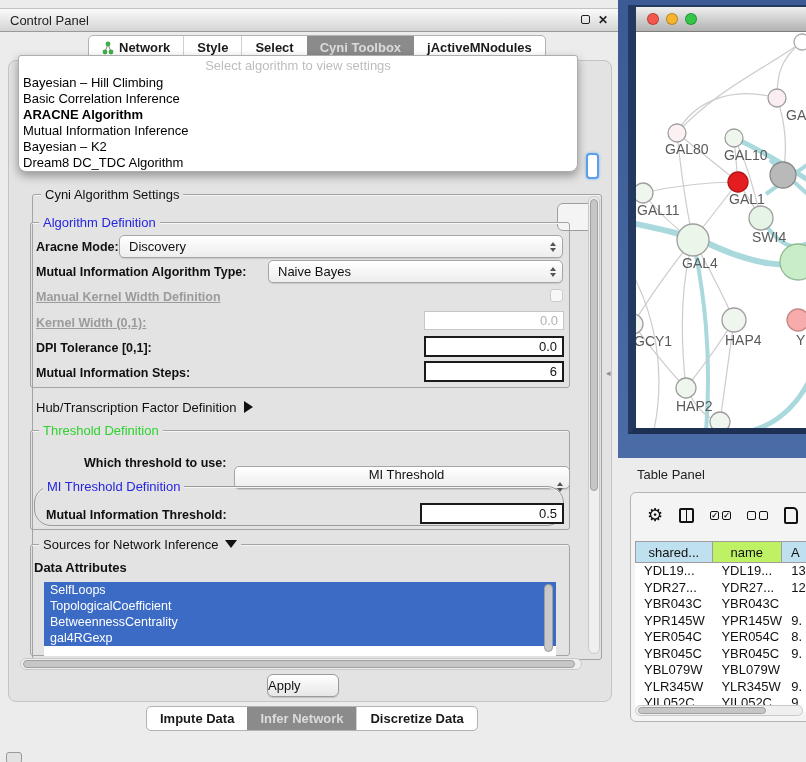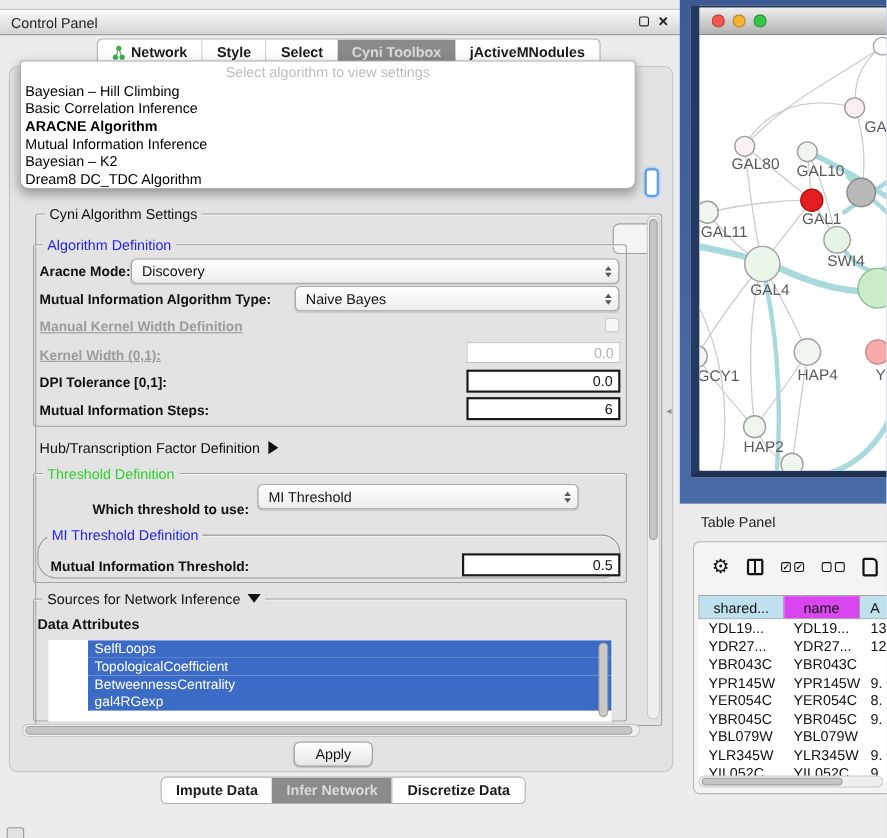--- a/index.html
+++ b/index.html
@@ -49,30 +49,30 @@
   .stepper .up { border-bottom:4px solid #555; }
   .stepper .dn { border-top:4px solid #555; }
   .field { position:absolute; background:#fff; border:2px solid #1a1a1a; font-size:13px; text-align:right; padding:1px 5px 0 0; height:21px; }
   .field.dis { border:1px solid #c6c6c6; color:#b2b2b2; height:19px; }
   .checkbox { position:absolute; width:13px; height:13px; background:#f7f7f7; border:1px solid #cccccc; border-radius:3px; }
 
   .disclosure { position:absolute; font-size:13px; white-space:nowrap; }
   .tri-right { display:inline-block; width:0; height:0; border-top:6px solid transparent; border-bottom:6px solid transparent; border-left:9px solid #111; margin-left:8px; vertical-align:-1px; }
   .tri-down { display:inline-block; width:0; height:0; border-left:6px solid transparent; border-right:6px solid transparent; border-top:8px solid #111; margin-left:6px; vertical-align:1px; }
 
-  .attr-list { position:absolute; left:28px; top:392px; width:512px; height:74px; background:#fff; overflow:hidden;padding-left:36px; }
+  .attr-list { position:absolute; left:28px; top:392px; width:512px; height:74px; background:#fff; overflow:hidden; }
   .attr-item { height:16px; line-height:16px; font-size:12.5px; padding-left:6px; background:#3c6bc5; color:#fff; white-space:nowrap; }
   .attr-scroll { position:absolute; right:3px; top:2px; width:9px; height:68px; background:#c9c9c9; border:1px solid #9e9e9e; border-radius:5px; }
 
   .vscroll { position:absolute; left:572px; top:6px; width:12px; height:458px; background:#efefef; border:1px solid #c9c9c9; border-radius:6px; }
   .vscroll .thumb { position:absolute; left:1px; top:2px; width:8px; height:292px; background:#c6c6c6; border:1px solid #a0a0a0; border-radius:5px; }
   .hscroll { position:absolute; left:4px; top:468px; width:562px; height:12px; background:#efefef; border:1px solid #c9c9c9; border-radius:6px; }
   .hscroll .thumb { position:absolute; left:2px; top:1px; width:552px; height:8px; background:#c6c6c6; border:1px solid #a0a0a0; border-radius:5px; }
 
-  .apply-btn { position:absolute; left:267px; top:666px; width:72px; height:23px; background:linear-gradient(#ffffff,#e6e6e6); border:1px solid #9b9b9b; border-radius:6px; font-size:13px; text-align:center; line-height:21px; box-shadow:0 1px 1px rgba(0,0,0,0.15); }
+  .apply-btn { position:absolute; left:267px; top:666px; width:72px; height:23px; background:linear-gradient(#ffffff,#e6e6e6); border:1px solid #9b9b9b; border-radius:6px; font-size:13px; line-height:21px; box-shadow:0 1px 1px rgba(0,0,0,0.15); }
 
   .divider-arrow { position:absolute; left:606px; top:360px; font-size:9px; color:#8a8a8a; }
 
   
   .net-area { position:absolute; left:618px; top:0; width:188px; height:458px; background:linear-gradient(#3c5a93,#4a6ca6); }
   .mac-window { position:absolute; left:10px; top:5px; width:178px; height:429px; border-left:8px solid #24395f; border-top:2px solid #24395f; border-bottom:7px solid #1d3154; background:#fff; }
   .mac-titlebar { height:25px; background:linear-gradient(#efefef,#b2b2b2); border-bottom:1px solid #7e7e7e; display:flex; align-items:center; padding-left:11px; gap:7px; }
   .tl { width:12px; height:12px; border-radius:50%; border:1px solid rgba(0,0,0,0.25); }
   .net-canvas { position:relative; width:170px; height:396px; overflow:hidden; background:#fff; }
   .net-canvas svg { display:block; }
@@ -84,21 +84,21 @@
   .tp-toolbar { position:absolute; left:0; top:0; width:100%; height:44px; display:flex; align-items:center; gap:16px; padding-left:16px; }
   .icon-gear { font-size:18px; color:#111; line-height:18px; }
   .icon-cols { width:15px; height:15px; border:2px solid #111; border-radius:2px; background:linear-gradient(to right, transparent 44%, #111 44%, #111 58%, transparent 58%); }
   .icon-checks { display:flex; gap:3px; }
   .mini-box { width:9px; height:9px; border:1.5px solid #111; border-radius:2px; font-size:8px; line-height:8px; text-align:center; color:#111; font-weight:bold; }
   .icon-doc { width:14px; height:17px; border:2px solid #111; border-radius:2px 5px 2px 2px; }
   .tp-table { position:absolute; left:4px; top:48px; width:176px; }
   .tp-header { display:flex; height:22px; border:1px solid #9e9e9e; }
   .tp-th { font-size:13px; display:flex; align-items:center; justify-content:center; border-right:1px solid #9e9e9e; }
   .tp-th.sel { background:#bfe0ee; }
-  .tp-th.plain { background:#d946ef; }
+  .tp-th.plain { background:#bef264; }
   .tp-row { display:flex; height:16.5px; background:#fff; }
   .tp-td { font-size:13px; line-height:16px; padding-left:9px; white-space:nowrap; overflow:hidden; }
   .tp-hscroll { position:absolute; left:4px; top:212px; width:168px; height:11px; background:#efefef; border:1px solid #c9c9c9; border-radius:6px; }
   .tp-hscroll .thumb { position:absolute; left:2px; top:1px; width:128px; height:7px; background:#c6c6c6; border:1px solid #a0a0a0; border-radius:5px; }
 
   .corner-frag { position:absolute; left:6px; top:752px; width:16px; height:12px; background:#e2e2e2; border:1px solid #9a9a9a; border-radius:3px; }
 </style>
 </head>
 <body>
 
@@ -186,21 +186,21 @@
     <div class="field" style="left:408px;top:146px;width:140px;">0.0</div>
     <span class="lbl" style="left:20px;top:176px;">Mutual Information Steps:</span>
     <div class="field" style="left:408px;top:171px;width:140px;">6</div>
 
     <span class="disclosure" style="left:20px;top:210px;"><span>Hub/Transcription Factor Definition</span><span class="tri-right"></span></span>
 
     <div class="group" style="left:14px;top:240px;width:540px;height:100px;">
       <span class="group-title t-green">Threshold Definition</span>
     </div>
     <span class="lbl" style="left:68px;top:266px;">Which threshold to use:</span>
-    <div class="combo" style="left:218px;top:250px;width:292px;">
+    <div class="combo" style="left:218px;top:276px;width:336px;flex-direction:column;">
       <span>MI Threshold</span>
       <span class="stepper">
           <i class="up"></i>
           <i class="dn"></i>
         </span>
     </div>
     <div class="group" style="left:18px;top:296px;width:530px;height:40px;border-color:#9a9a9a;border-radius:17px;">
       <span class="group-title t-blue">MI Threshold Definition</span>
     </div>
     <span class="lbl" style="left:30px;top:318px;">Mutual Information Threshold:</span>

